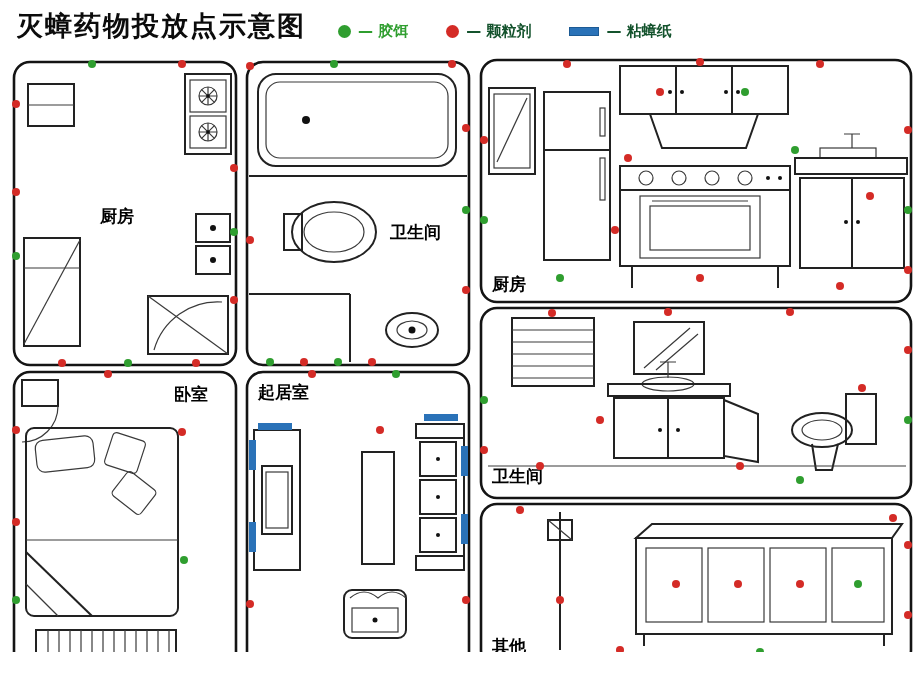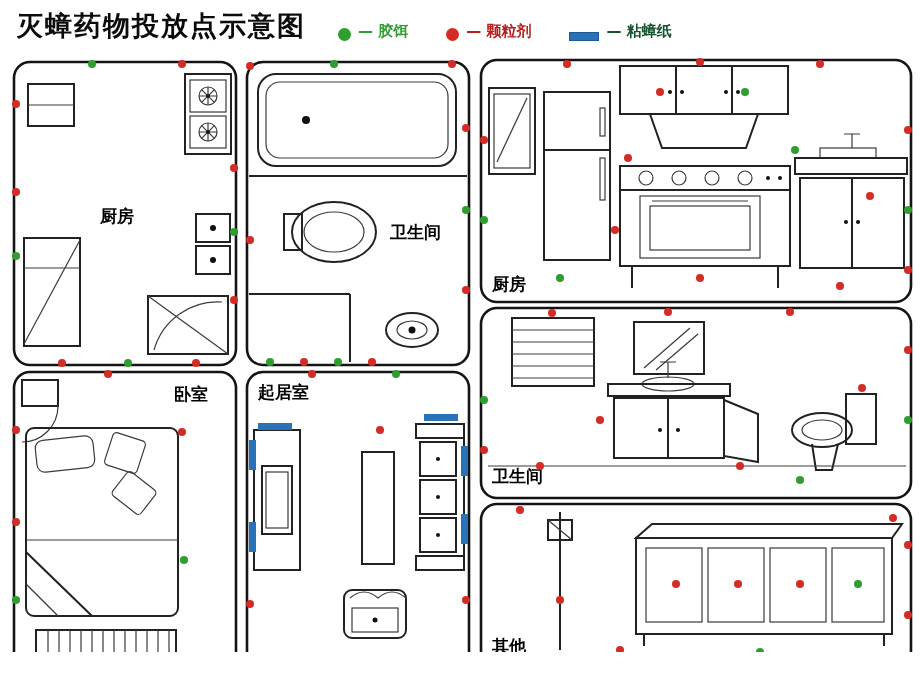--- a/index.html
+++ b/index.html
@@ -1,27 +1,27 @@
 <!DOCTYPE html>
 <html><head>
 <meta charset="utf-8">
 <style>
   * { margin:0; padding:0; box-sizing:border-box; }
   html,body { width:924px; height:676px; background:#fff; font-family:"DejaVu Sans", sans-serif; }
   .stage { position:relative; width:924px; height:652px; background:#fff; overflow:hidden; }
   .title { position:absolute; left:16px; top:8px; font-size:27px; font-weight:bold; color:#0b0b0b; letter-spacing:2px; white-space:nowrap; }
   .legend { position:absolute; left:338px; top:22px; display:flex; align-items:center; gap:38px; }
-  .legend-item { display:flex; align-items:flex-end; gap:7px; font-size:15px; font-weight:bold; white-space:nowrap; }
+  .legend-item { display:flex; align-items:center; gap:7px; font-size:15px; font-weight:bold; white-space:nowrap; }
   .sw-dot { width:13px; height:13px; border-radius:50%; display:inline-block; }
   .sw-bar { width:30px; height:9px; display:inline-block; }
   .sw-green { background:#2f9e2f; }
   .sw-red { background:#d42b26; }
   .sw-blue { background:#2a72b8; border:1px solid #1c5a94; }
   .lt-green { color:#2f9e2f; }
-  .lt-red { color:#b91c1c; }
+  .lt-red { color:#14532d; }
   .lt-brown { color:#14532d; }
   svg.diagram { position:absolute; left:0; top:0; }
   .panel { fill:#fff; stroke:#141414; stroke-width:2.6; }
   .w { fill:none; stroke:#222; stroke-width:2; }
   .t { fill:none; stroke:#3a3a3a; stroke-width:1.2; }
   .lbl { font:bold 17px "DejaVu Sans", sans-serif; fill:#000; }
   .g { fill:#2f9e2f; stroke:none; }
   .r { fill:#d42b26; stroke:none; }
   .b { fill:#2a72b8; stroke:none; }
   .k { fill:#111; stroke:none; }

